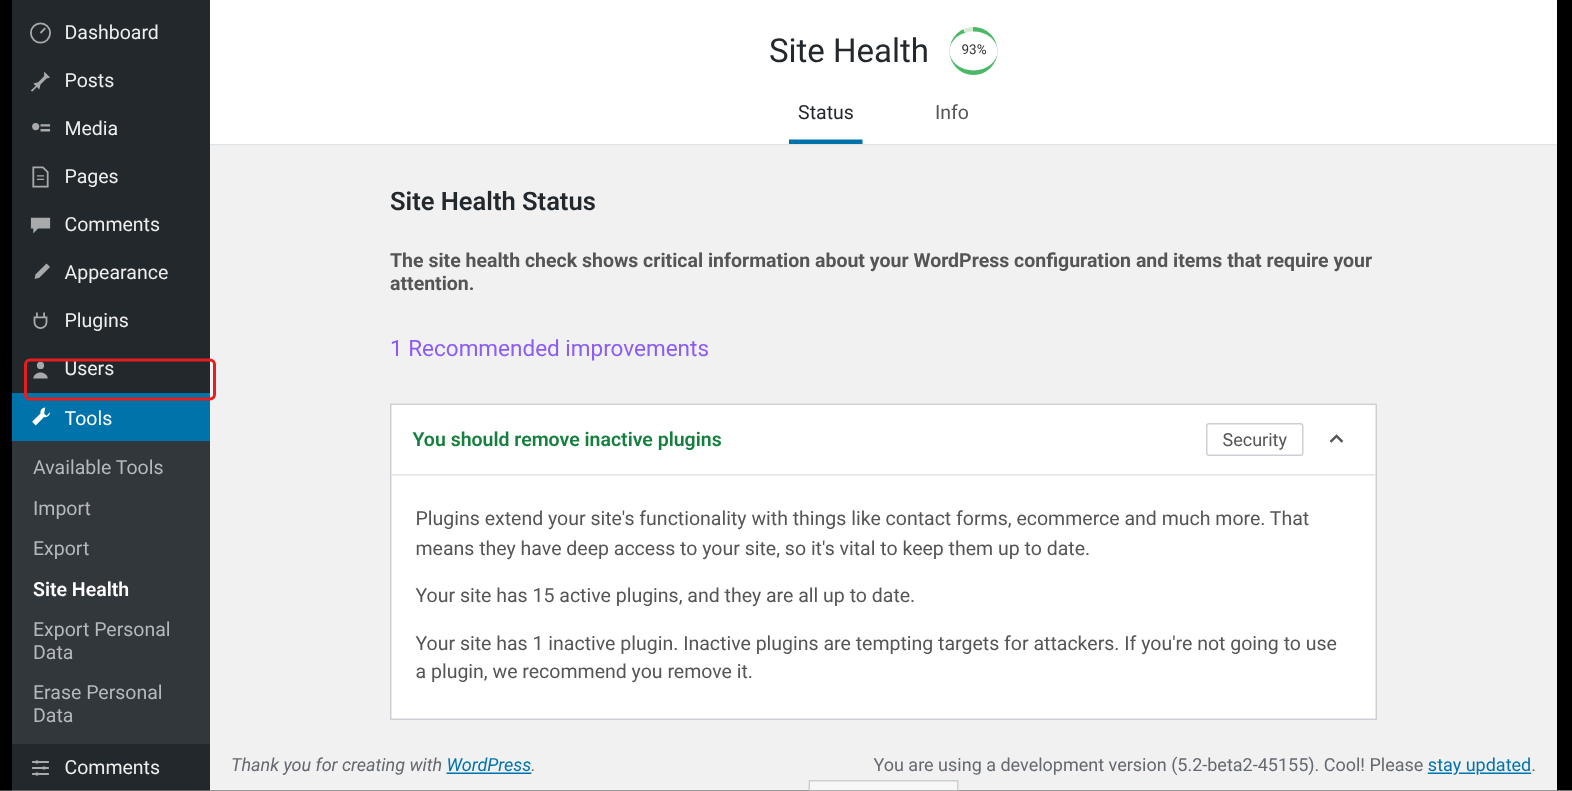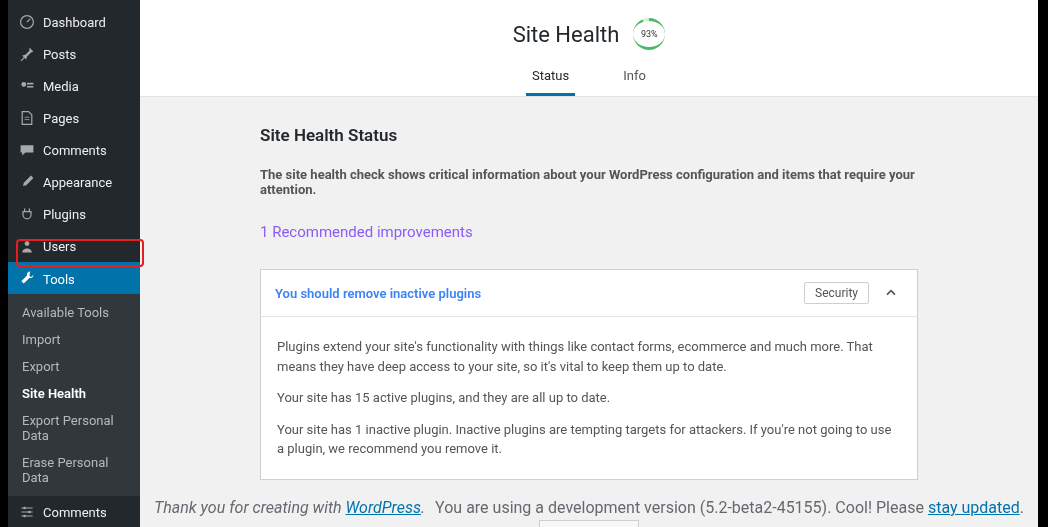--- a/index.html
+++ b/index.html
@@ -26,31 +26,31 @@
 .tab { padding: 10px 6px; font-size: 13px; color: #555; cursor: pointer; border-bottom: 3px solid transparent; }
 .tab.active { color: #23282d; border-bottom-color: #0073aa; font-weight: 400; }
 
 .content { padding: 28px 120px 1px 120px; flex: 1; overflow: hidden; }
 .section-title { font-size: 17px; font-weight: 600; color: #23282d; margin-bottom: 22px; }
 .intro-text { font-size: 13px; color: #555; margin-bottom: 26px; font-weight: bold; }
 .sub-title { font-size: 15px; font-weight: 400; color: #8b5cf6; margin-bottom: 28px; }
 
 .accordion { border: 1px solid #ccd0d4; background: #fff; }
 .acc-header { display: flex; align-items: center; padding: 12px 14px; border-bottom: 1px solid #e2e4e7; gap: 10px; }
-.acc-title { flex: 1; font-size: 13px; font-weight: 600; color: #3b82f6; }
+.acc-title { flex: 1; font-size: 13px; font-weight: 600; color: #15803d; }
 .badge { border: 1px solid #ccd0d4; padding: 3px 10px; font-size: 12px; color: #555; border-radius: 2px; }
 .chev { width: 24px; display: flex; align-items: center; justify-content: center; color: #555; }
 .acc-body { padding: 20px 16px; font-size: 13px; color: #555; }
 .acc-body p { margin-bottom: 12px; line-height: 1.5; }
 .acc-body p:last-child { margin-bottom: 0; }
 
 .passed-wrap { display: flex; justify-content: center; margin-top: 40px; }
 .passed-btn { border: 1px solid #ccd0d4; background: #f7f7f7; padding: 6px 12px; font-size: 13px; color: #555; cursor: pointer; }
 
-.footer { position: absolute; bottom: 0; left: 0; right: 0; padding: 10px 14px; display: flex; justify-content: space-between; font-size: 16px; color: #646970; font-style: italic; }
+.footer { position: absolute; bottom: 0; left: 0; right: 0; padding: 10px 14px; display: flex; justify-content: space-between; font-size: 12px; color: #646970; font-style: italic; }
 .footer a { color: #0073aa; text-decoration: underline; cursor: pointer; }
 .footer .right { font-style: normal; }
 
 svg { width: 16px; height: 16px; }
 </style>
 </head>
 <body>
 
 <div class="wrap">
   <div class="sidebar">

